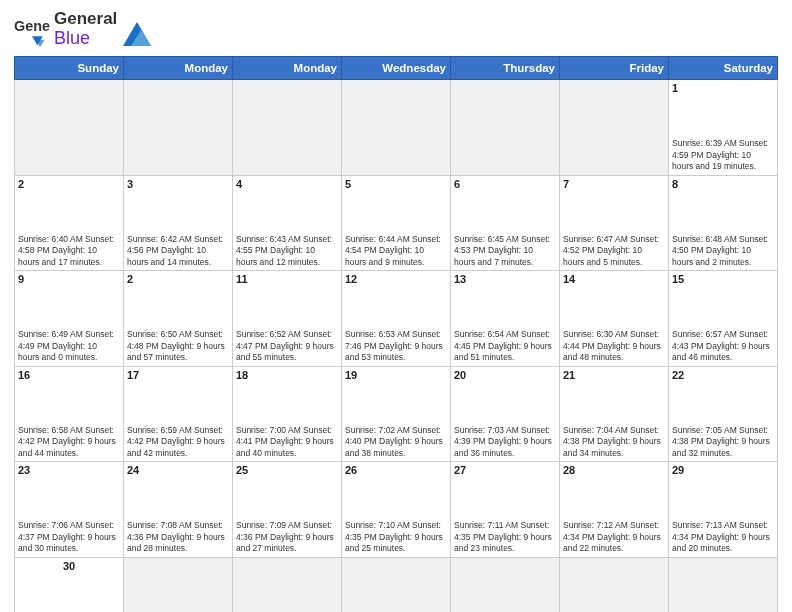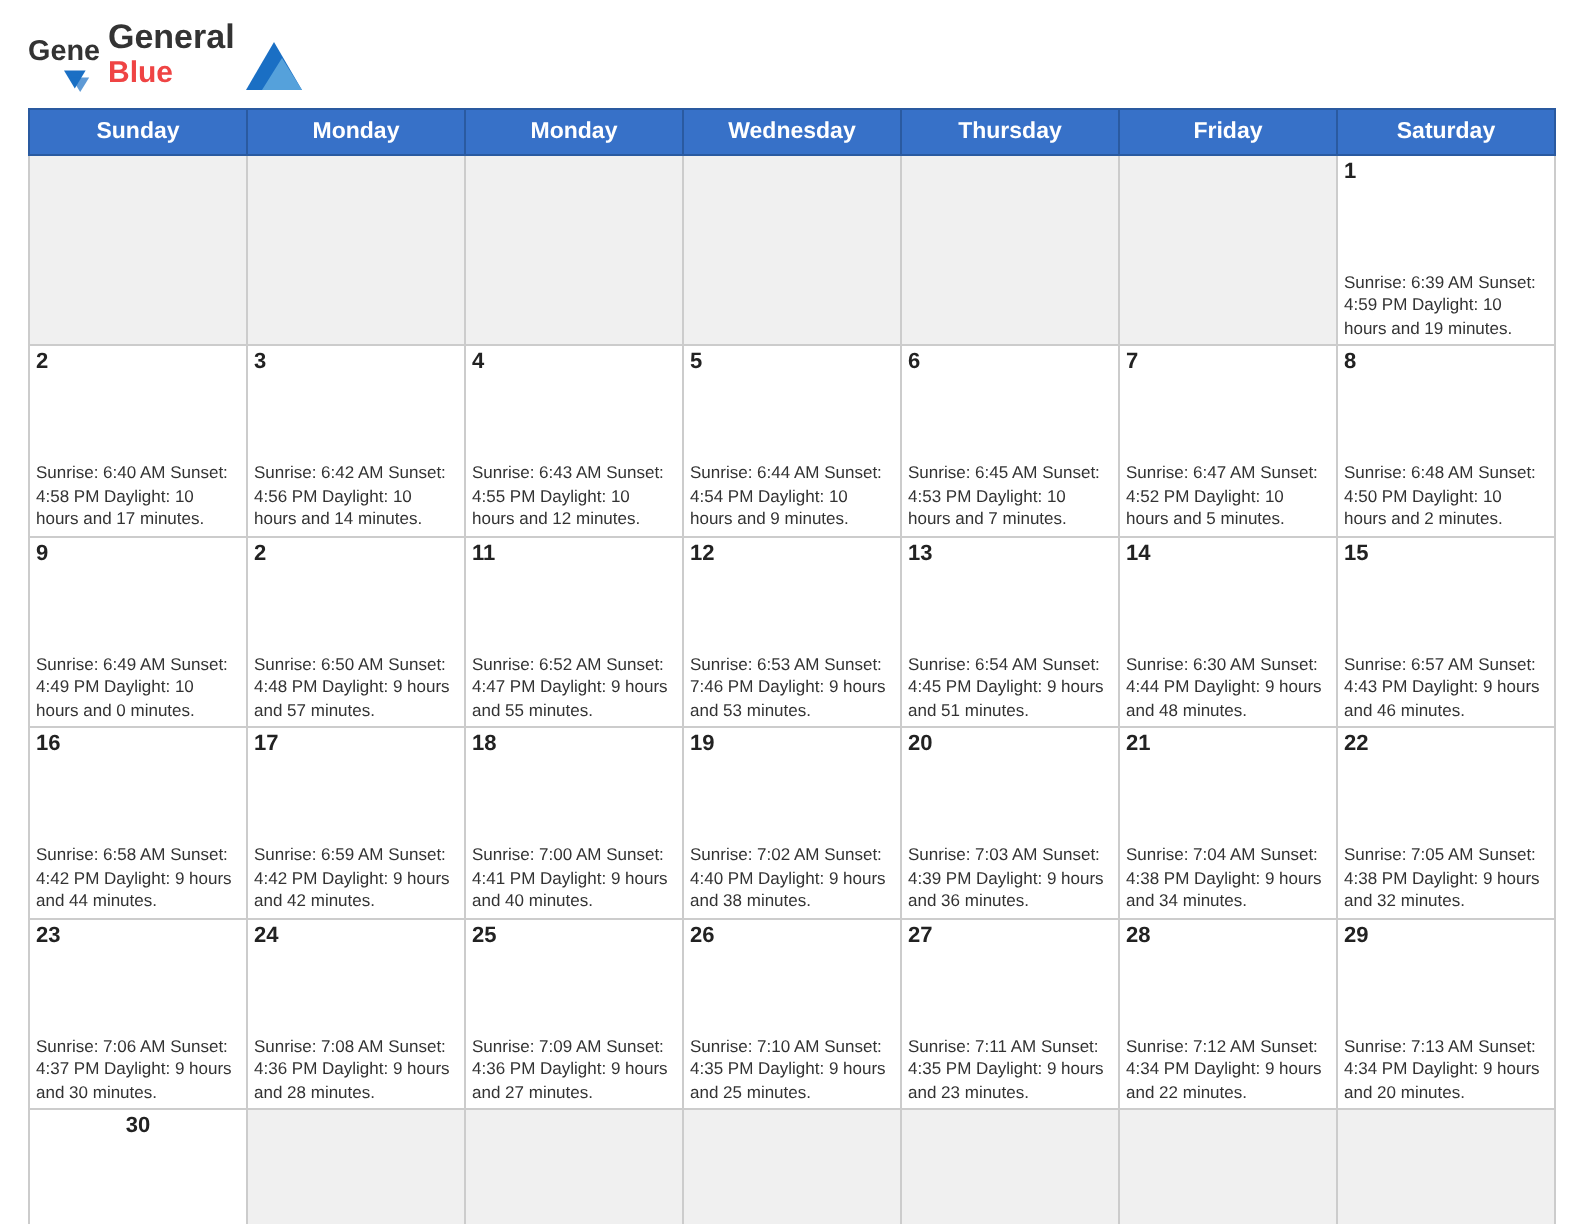--- a/index.html
+++ b/index.html
@@ -47,21 +47,21 @@
       width: 100%;
       border-collapse: collapse;
       table-layout: fixed;
     }
     .calendar th {
       background: #3771c8;
       color: #fff;
       font-size: 11.5px;
       font-weight: bold;
       padding: 5px 4px;
-      text-align: center;
+      text-align: right;
       border: 1px solid #2a5aa0;
     }
     .calendar td {
       border: 1px solid #ccc;
       vertical-align: top;
       padding: 2px 3px;
       background: #fff;
       height: 72px;
       font-size: 9px;
       color: #333;
@@ -94,21 +94,21 @@
 <div class="page">
   <div class="header">
     <div class="logo">
       <svg class="logo-icon" viewBox="0 0 40 40">
         <text x="0" y="22" font-size="16" font-weight="bold" fill="#333">General</text>
         <polygon points="20,28 32,28 26,38" fill="#1a6fc4"></polygon>
         <polygon points="24,32 34,32 29,40" fill="#1a6fc4" opacity="0.7"></polygon>
       </svg>
       <div>
         <div style="font-size:17px;font-weight:bold;color:#333;line-height:1.1">General</div>
-        <div style="font-size:15px;font-weight:bold;color:#ef4444;line-height:1.1">Blue</div>
+        <div style="font-size:18px;font-weight:normal;color:#6d28d9;line-height:1.1">Blue</div>
       </div>
       <svg width="28" height="28" viewBox="0 0 28 28" style="margin-left:2px;margin-top:6px">
         <polygon points="0,28 14,4 28,28" fill="#1a6fc4"></polygon>
         <polygon points="8,28 18,12 28,28" fill="#60aadf" opacity="0.85"></polygon>
       </svg>
     </div>
     <div class="title-block">
       <div class="cal-title"></div>
       <div class="cal-subtitle"></div>
     </div>

